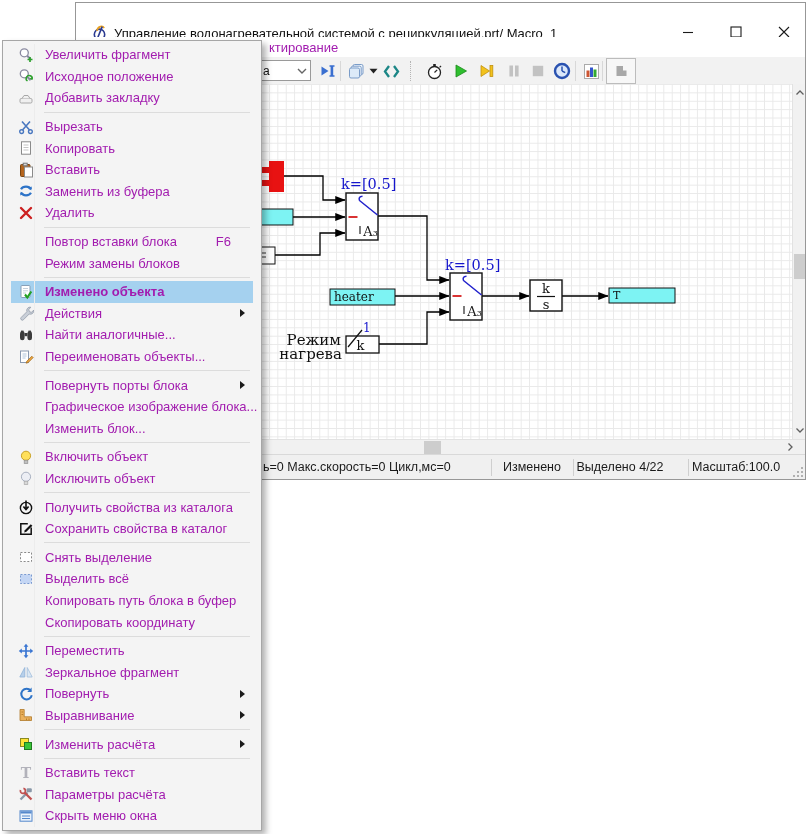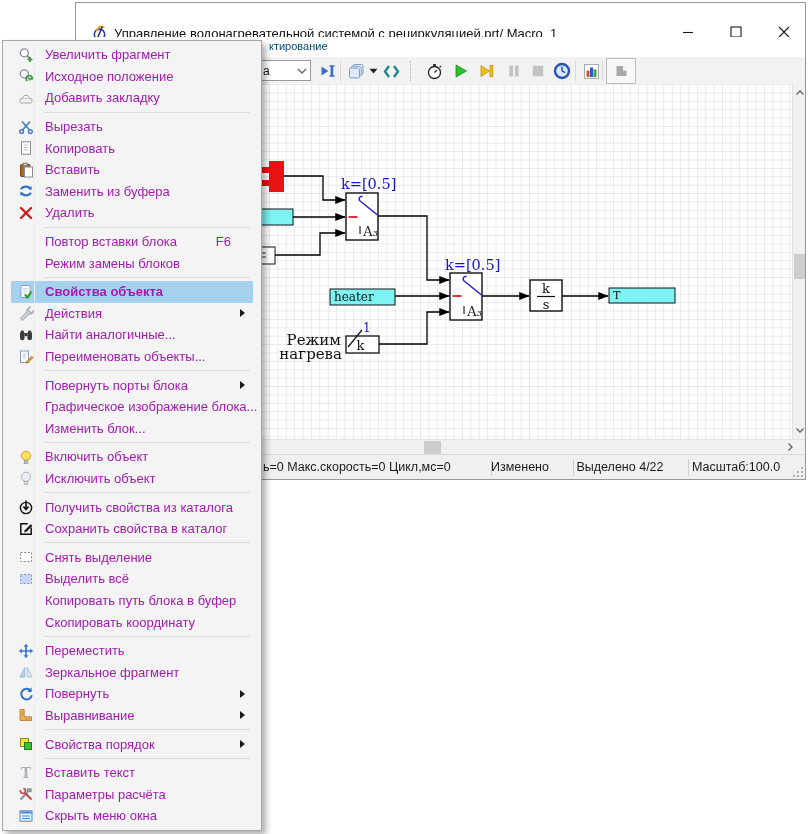--- a/index.html
+++ b/index.html
@@ -10,21 +10,21 @@
   
   .win{position:absolute;left:75px;top:2px;width:731px;height:478px;background:#fff;
        border:1px solid #979797}
   .titlebar{position:absolute;left:0;top:13px;right:0;height:34px;background:#fff}
   .app-icon{position:absolute;left:14px;top:8px;width:19px;height:19px}
   .title{position:absolute;left:38px;top:10px;font-size:13px;color:#101010;white-space:nowrap}
   .winbtn{position:absolute;top:2px;width:46px;height:28px;display:flex;align-items:center;justify-content:center}
   .wb-min{left:589px}.wb-max{left:637px}.wb-close{left:685px}
 
   .menubar{position:absolute;left:0;top:34px;right:0;height:20px;background:#fff}
-  .menubar .mb-item{position:absolute;left:193px;top:3px;font-size:11px;color:#0c4a6e}
+  .menubar .mb-item{position:absolute;left:193px;top:3px;font-size:13px;color:#a21caf}
 
   .toolbar{position:absolute;left:0;top:54px;right:0;height:28px;background:#f2f2f2;
            border-bottom:1px solid #e3e3e3}
   .combo{position:absolute;left:163px;top:3px;width:72px;height:21px;background:#fff;
          border:1px solid #9a9a9a;font-size:12px;color:#111}
   .combo .cv{position:absolute;left:23px;top:3px}
   .combo svg{position:absolute;right:3px;top:7px}
   .tbtn{position:absolute;top:3px;width:24px;height:22px;display:flex;align-items:center;justify-content:center}
   .tsep{position:absolute;top:4px;width:1px;height:20px;background:#d8d8d8}
   .tsep.dotted{background:none;border-left:1px dotted #b4b4b4}
@@ -287,21 +287,21 @@
     <span class="hchev">
       <svg width="5" height="8" viewBox="0 0 5 8">
           <path d="M.5 .5 L4 4 L.5 7.5" fill="none" stroke="#606060" stroke-width="1.3"></path>
         </svg>
     </span>
   </div>
 
   <div class="status">
     <span class="sseg" style="left:187px">ь=0 Макс.скорость=0 Цикл,мс=0</span>
     <span class="ssep" style="left:415px"></span>
-    <span class="sseg" style="left:415px;width:82px;text-align:left">Изменено</span>
+    <span class="sseg" style="left:415px;width:82px;text-align:center">Изменено</span>
     <span class="ssep" style="left:497px"></span>
     <span class="sseg" style="left:497px;width:94px;text-align:center">Выделено 4/22</span>
     <span class="ssep" style="left:612px"></span>
     <span class="sseg" style="left:612px;width:96px;text-align:center">Масштаб:100.0</span>
     <span class="grip">
       <svg width="11" height="11" viewBox="0 0 11 11">
           <g fill="#b0b0b0">
             <rect x="8" y="0" width="2" height="2"></rect>
             <rect x="8" y="4" width="2" height="2"></rect>
             <rect x="8" y="8" width="2" height="2"></rect>
@@ -406,21 +406,21 @@
     </div>
     <div class="msep"></div>
     <div class="mi hl">
       <span class="ic">
         <svg width="16" height="16" viewBox="0 0 16 16">
           <rect x="3" y="1.5" width="9" height="12" rx="1" fill="#fff" stroke="#88a0b8"></rect>
           <path d="M5 4.5h5 M5 6.8h5 M5 9h3" stroke="#c4d0dc" stroke-width="1"></path>
           <path d="M7 10.5 l2.3 3 4-6" stroke="#22a022" stroke-width="2.1" fill="none"></path>
         </svg>
       </span>
-      <span class="lbl b">Свойства объекта</span>
+      <span class="lbl b">Изменено объекта</span>
     </div>
     <div class="mi">
       <span class="ic">
         <svg width="16" height="16" viewBox="0 0 16 16">
           <path d="M12.8 2.2 a3.4 3.4 0 0 0 -3.9 4.5 L3.2 12.4 a1.6 1.6 0 1 0 2.3 2.3 l5.7-5.7 a3.4 3.4 0 0 0 4.5-3.9 l-2.2 2.2 -2.1-.6 -.6-2.1 z" fill="#c9cfd8" stroke="#8b95a3" stroke-width=".7"></path>
         </svg>
       </span>
       <span class="lbl">Действия</span>
       <span class="arr"></span>
     </div>
@@ -563,21 +563,21 @@
       <span class="arr"></span>
     </div>
     <div class="msep"></div>
     <div class="mi">
       <span class="ic">
         <svg width="16" height="16" viewBox="0 0 16 16">
           <rect x="2.5" y="2.5" width="8" height="8" fill="#ffe236" stroke="#8a8a20"></rect>
           <rect x="6.5" y="6.5" width="7" height="7" fill="#39c437" stroke="#1f7a1f"></rect>
         </svg>
       </span>
-      <span class="lbl">Свойства порядок</span>
+      <span class="lbl">Изменить расчёта</span>
       <span class="arr"></span>
     </div>
     <div class="msep"></div>
     <div class="mi">
       <span class="ic">
         <svg width="16" height="16" viewBox="0 0 16 16">
           <text x="8" y="13" font-family="DejaVu Serif,serif" font-size="14" font-weight="bold" fill="#b2b2ba" text-anchor="middle">T</text>
         </svg>
       </span>
       <span class="lbl">Вставить текст</span>

